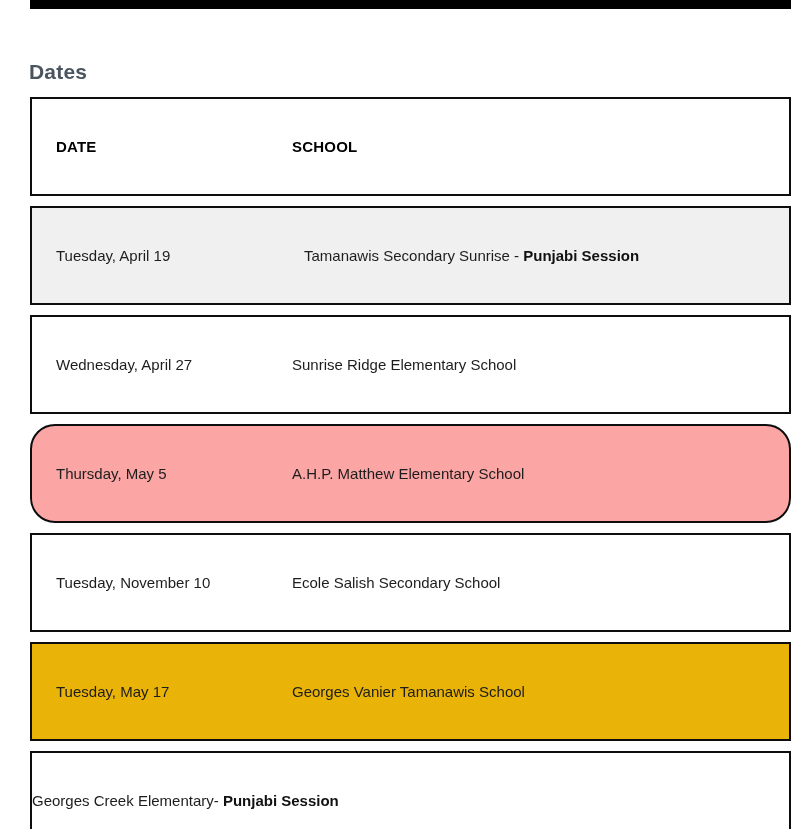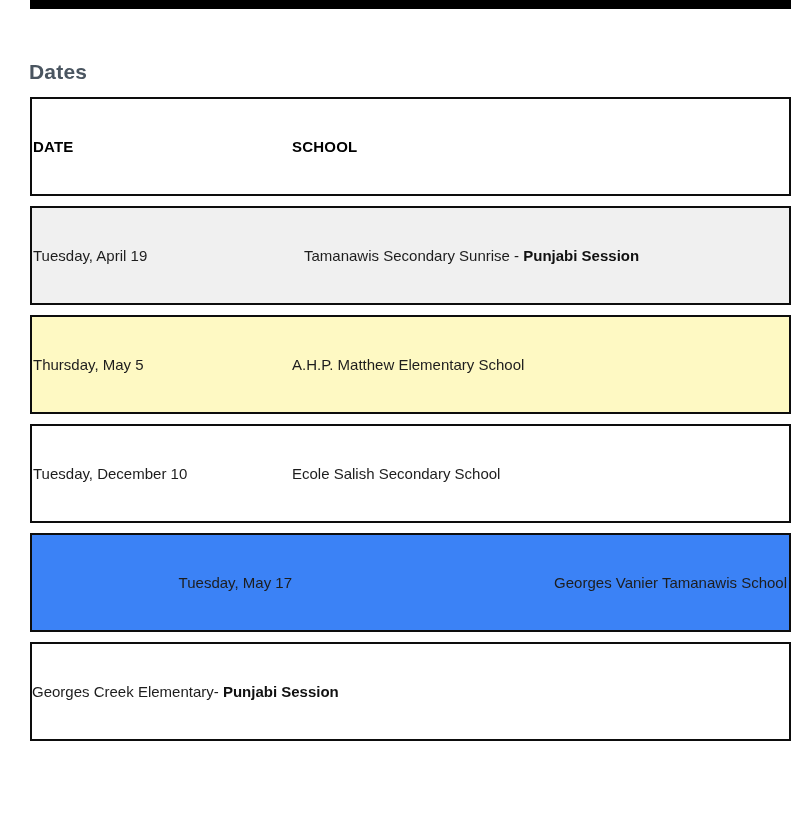--- a/index.html
+++ b/index.html
@@ -42,30 +42,30 @@
     height: 99px;
     border: 2px solid #0d0d0d;
     margin-bottom: 10px;
     display: flex;
     align-items: center;
     background: #ffffff;
   }
   .cell-date {
     box-sizing: border-box;
     width: 260px;
-    padding-left: 1px;
+    padding-left: 24px;
     flex: 0 0 260px;
     font-size: 15px;
     color: #1d1d1d;
   }
   .cell-school {
     flex: 1;
     font-size: 15px;
     color: #1d1d1d;
-    padding-right: 2px;
+    padding-right: 8px;
   }
   .header-box .cell-date,
   .header-box .cell-school {
     font-weight: bold;
     color: #000000;
     letter-spacing: 0.2px;
   }
   .session-bold {
     font-weight: bold;
     color: #111111;
@@ -82,32 +82,36 @@
   <div class="row-box header-box">
     <div class="cell-date">DATE</div>
     <div class="cell-school">SCHOOL</div>
   </div>
   <div id="rows-container">
   <div class="row-box" style="background: rgb(240, 240, 240); gap: 12px;">
     <div class="cell-date">Tuesday, April 19</div>
     <div class="cell-school"><span>Tamanawis Secondary Sunrise - </span><span class="session-bold">Punjabi Session</span></div>
   </div>
 
+  <div class="row-box" style="background: rgb(255, 255, 255);">
+    <div class="cell-date">Wednesday, April 27</div>
+    <div class="cell-school"><span>Sunrise Ridge Elementary School</span><span class="session-bold"></span></div>
+  </div>
 
-  <div class="row-box" style="background: #fef9c3;">
+  <div class="row-box" style="background: #fca5a5; border-radius: 25px;">
     <div class="cell-date">Thursday, May 5</div>
     <div class="cell-school"><span>A.H.P. Matthew Elementary School</span><span class="session-bold"></span></div>
   </div>
 
   <div class="row-box" style="background: rgb(255, 255, 255);">
-    <div class="cell-date">Tuesday, December 10</div>
+    <div class="cell-date">Tuesday, November 10</div>
     <div class="cell-school"><span>Ecole Salish Secondary School</span><span class="session-bold"></span></div>
   </div>
 
-  <div class="row-box" style="background: #3b82f6; text-align: right;">
+  <div class="row-box" style="background: #eab308;">
     <div class="cell-date">Tuesday, May 17</div>
     <div class="cell-school"><span>Georges Vanier Tamanawis School</span><span class="session-bold"></span></div>
   </div>
 
   <div class="row-box" style="background: rgb(255, 255, 255);">
     <div class="cell-school"><span>Georges Creek Elementary- </span><span class="session-bold">Punjabi Session</span></div>
   </div>
 </div>
 </div>
 

